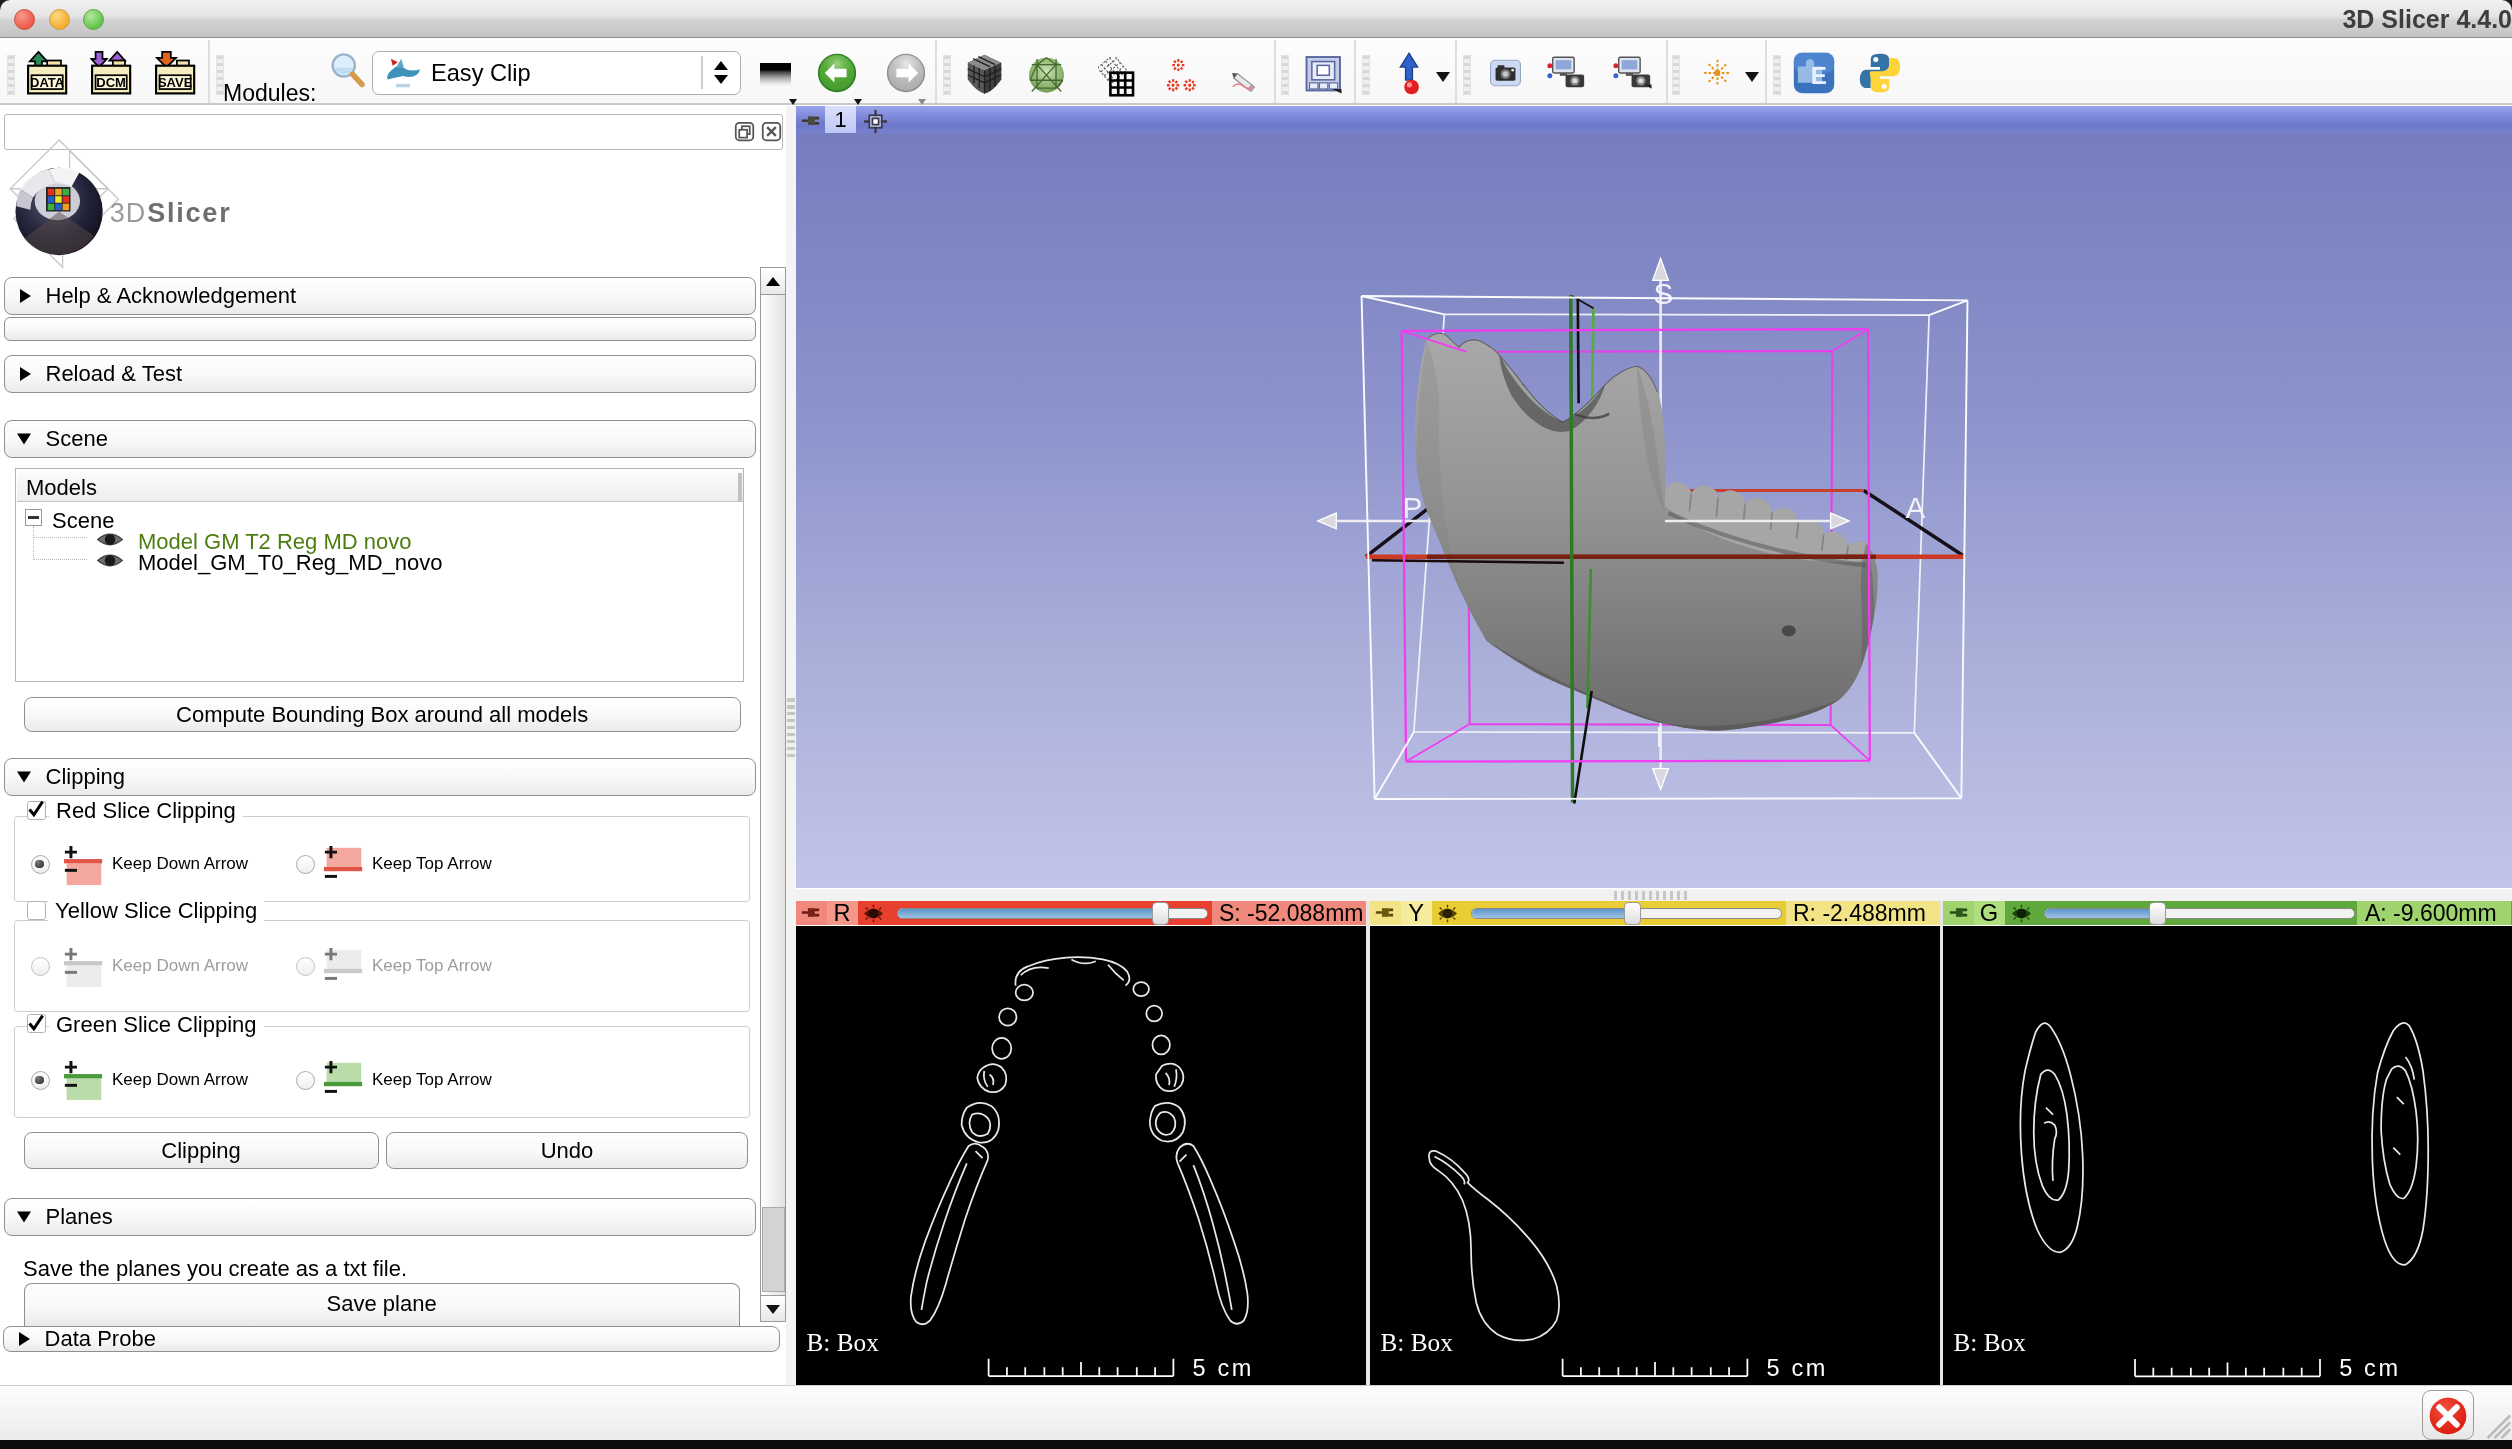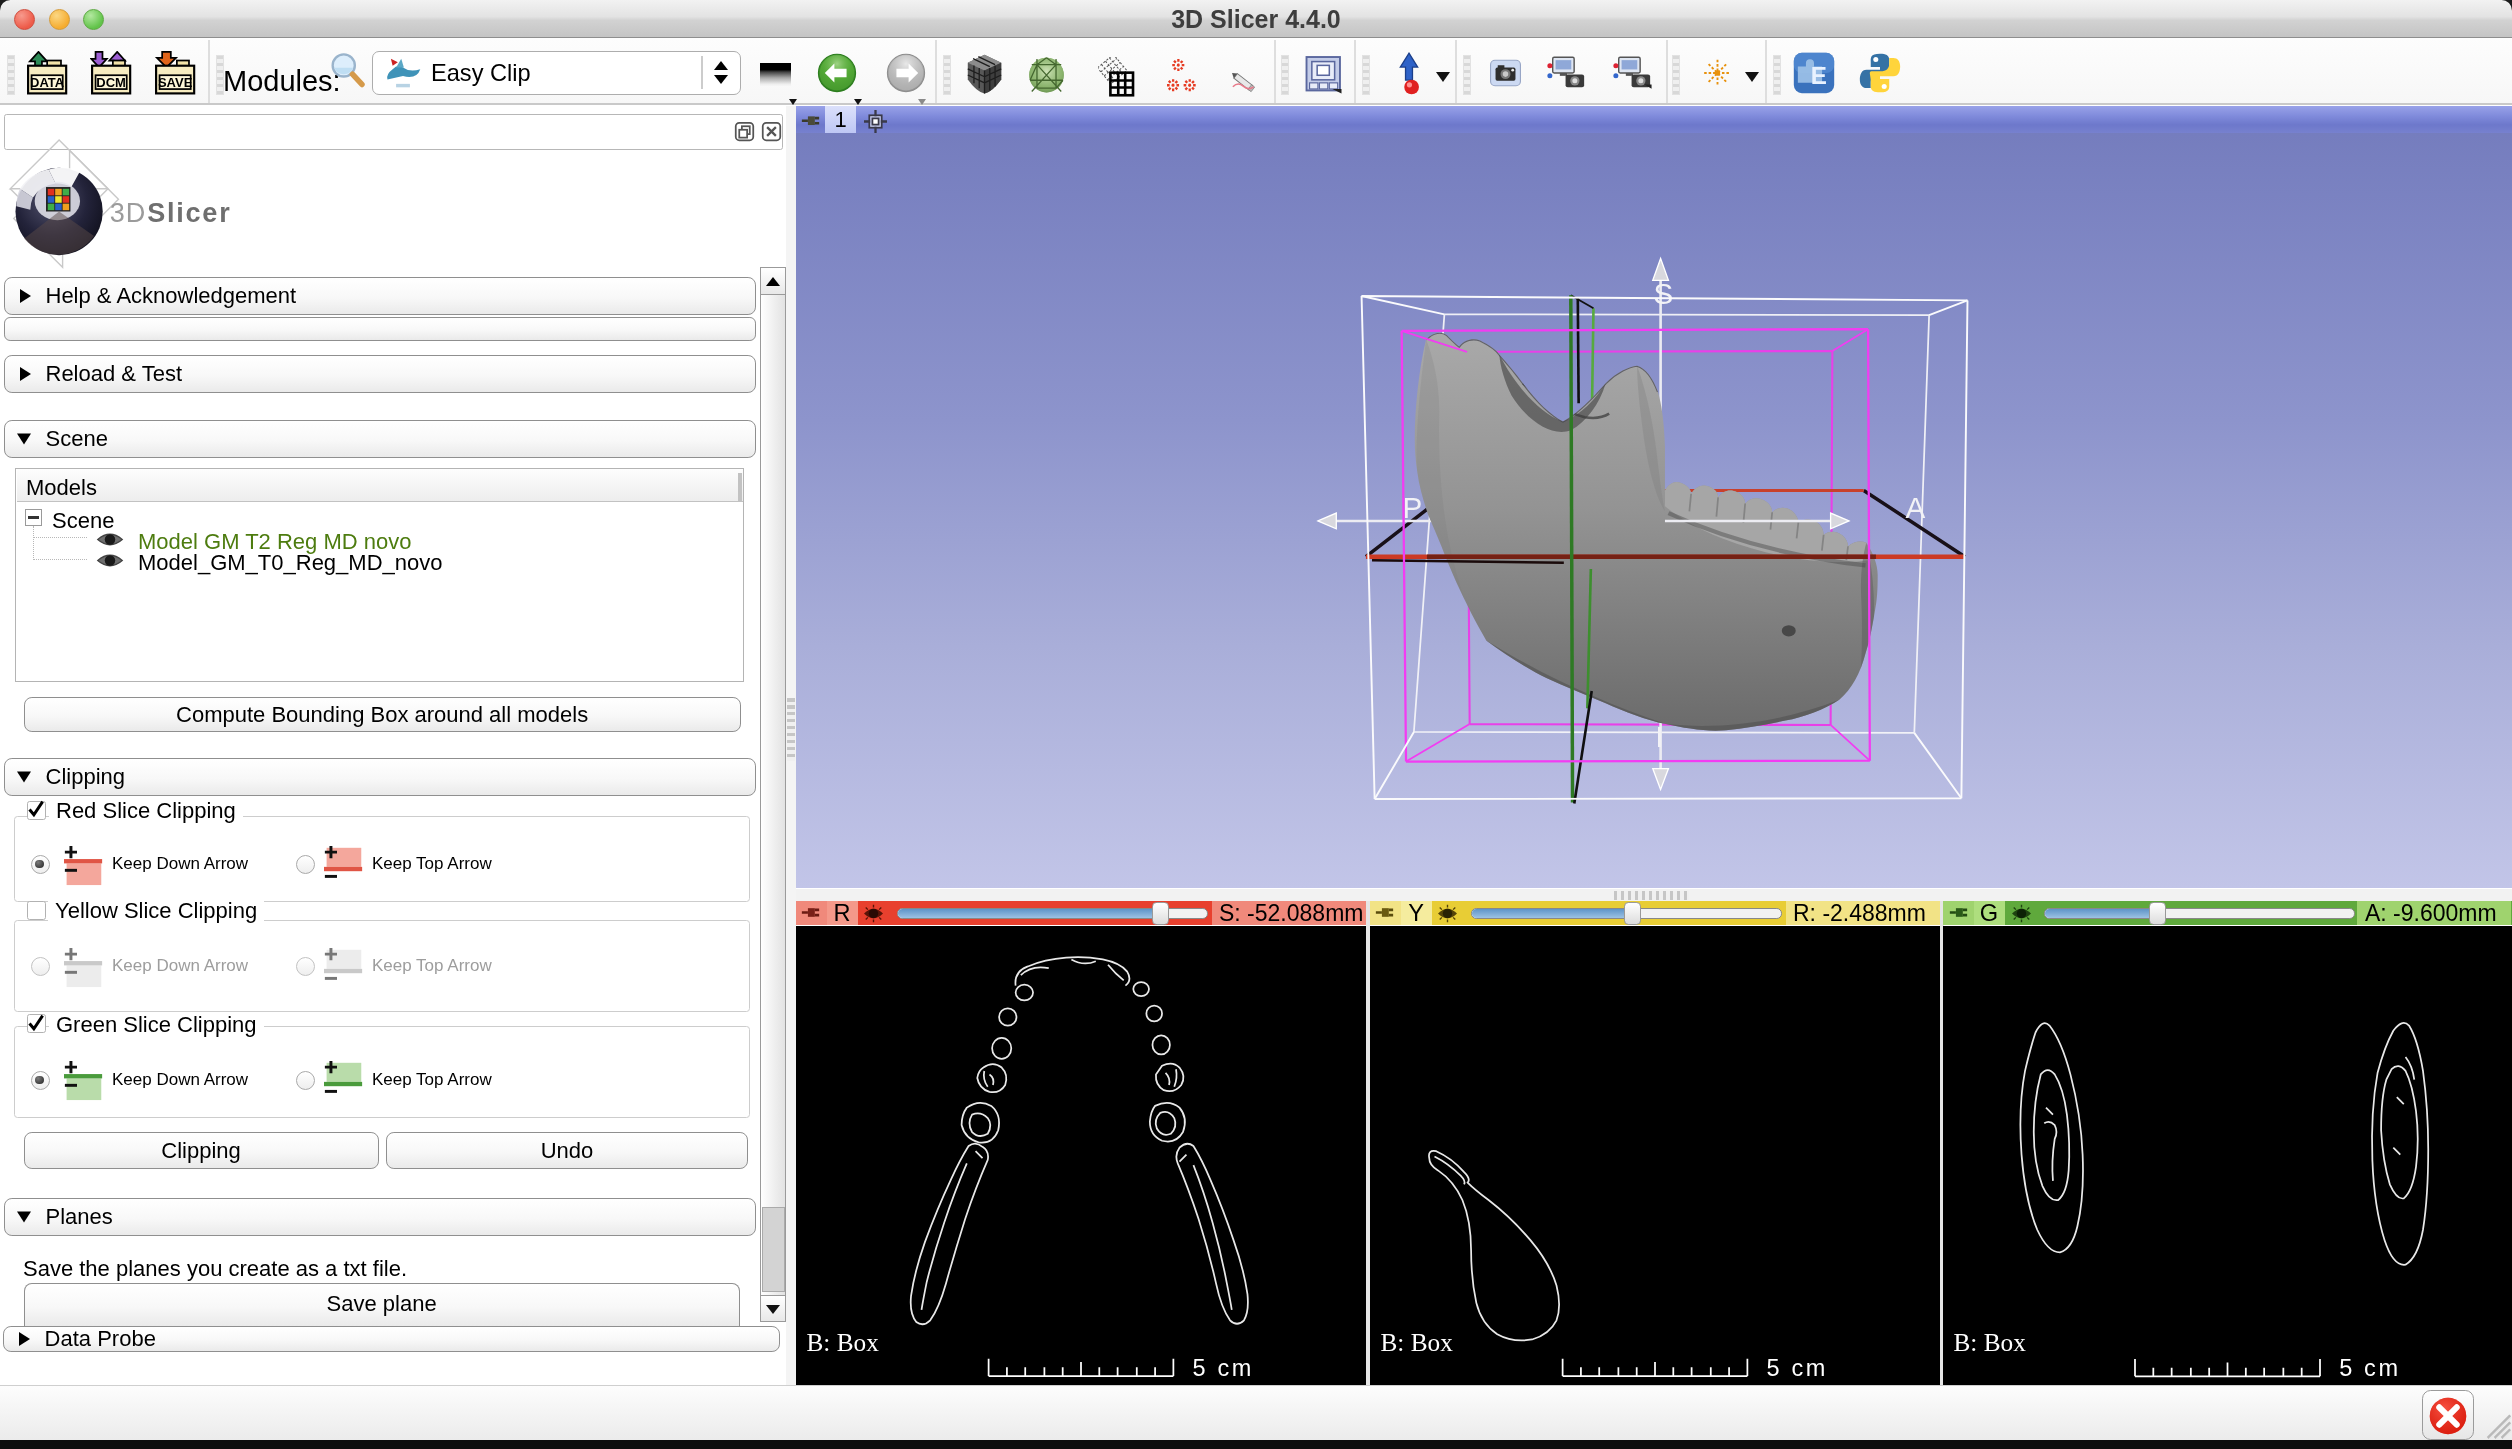--- a/index.html
+++ b/index.html
@@ -3,27 +3,27 @@
 <meta charset="utf-8">
 <style>
 *{margin:0;padding:0;box-sizing:border-box}
 html,body{width:2512px;height:1450px;overflow:hidden}
 body{position:relative;font-family:"Liberation Sans",sans-serif;background:#ffffff}
 .abs{position:absolute}
 
 #tbarbg{position:absolute;left:0;top:0;width:2512px;height:38px;background:#1c1c1c}
 #titlebar{position:absolute;left:0;top:0;width:2512px;height:38px;border-radius:10.5px 10.5px 0 0;background:linear-gradient(180deg,#f2f2f2 0%,#e3e3e3 45%,#d2d2d2 55%,#c4c4c4 100%);border-bottom:1.7px solid #8e8e8e}
 .light{position:absolute;top:8.7px;width:21px;height:21px;border-radius:50%}
-#title{position:absolute;top:5.2px;left:0;width:2512px;text-align:center;font-size:25px;font-weight:600;color:#3e3e3e}
+#title{position:absolute;top:5.2px;left:0;width:2512px;text-align:right;font-size:25px;font-weight:600;color:#3e3e3e}
 
 #toolbar{position:absolute;left:0;top:38px;width:2512px;height:67px;background:linear-gradient(#fdfdfd,#f7f7f7);border-bottom:2.6px solid #c9c9c9}
 .tsep{position:absolute;top:40px;width:1.7px;height:63px;background:#dedede}
 .thandle{position:absolute;top:55px;width:7.9px;height:40px;background:repeating-linear-gradient(180deg,#d8d8d8 0 3.5px,#efefef 3.5px 7px);border:0.9px solid #e2e2e2}
 .ddarw{position:absolute;width:0;height:0;border-left:6.1px solid transparent;border-right:6.1px solid transparent;border-top:7.9px solid #111}
-#modlbl{position:absolute;left:223px;top:65px;font-size:29px;color:#000}
+#modlbl{position:absolute;left:223px;top:80px;font-size:23px;color:#000}
 #combo{position:absolute;left:372px;top:51px;width:369px;height:44px;background:#fff;border:1.7px solid #adadad;border-radius:7px}
 #combo .ctext{position:absolute;left:58px;top:7.9px;font-size:23.6px;color:#000}
 #combo .cdiv{position:absolute;right:37px;top:3.5px;width:1.7px;height:33px;background:#ccc}
 .spinup{position:absolute;right:12.2px;top:8.7px;width:0;height:0;border-left:7.9px solid transparent;border-right:7.9px solid transparent;border-bottom:9.6px solid #000}
 .spindn{position:absolute;right:12.2px;top:23px;width:0;height:0;border-left:7.9px solid transparent;border-right:7.9px solid transparent;border-top:9.6px solid #000}
 
 #panel{position:absolute;left:0;top:106px;width:786px;height:1280px;background:#fff}
 .box{position:absolute;left:3.5px;width:752px;border:1.7px solid #8f8f8f;border-radius:7.9px;background:linear-gradient(180deg,#ffffff 0%,#f8f8f8 55%,#eaeaea 100%)}
 .box .lbl{position:absolute;left:41px;top:50%;transform:translateY(-50%);font-size:22px;color:#000;white-space:nowrap}
 .tri-r{position:absolute;left:15.7px;top:50%;transform:translateY(-50%);width:0;height:0;border-top:7.9px solid transparent;border-bottom:7.9px solid transparent;border-left:11.3px solid #000}

